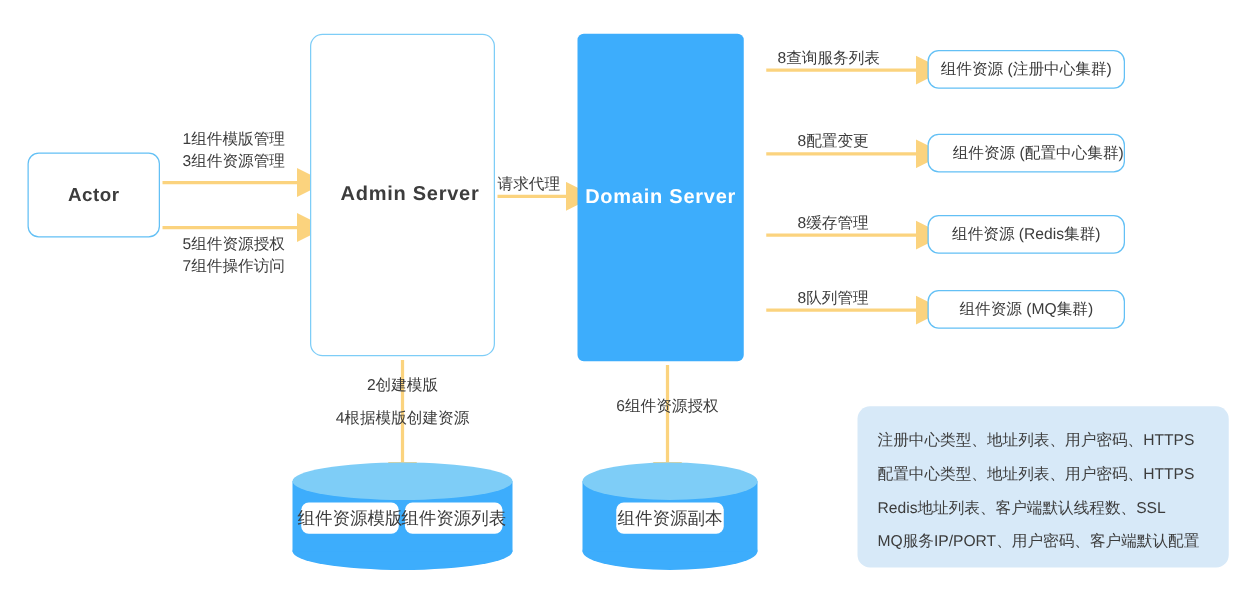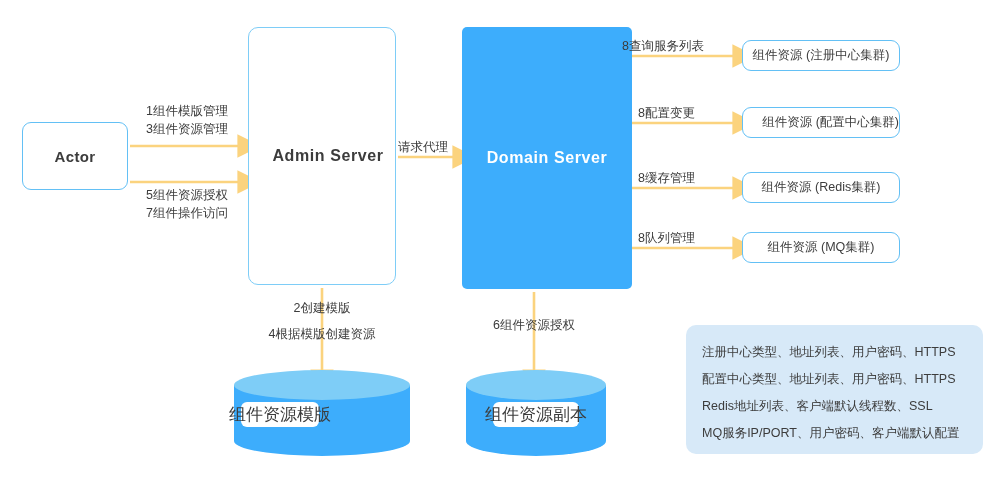--- a/index.html
+++ b/index.html
@@ -23,21 +23,21 @@
   
   .admin-box{
     left:248px;top:27px;width:148px;height:258px;
     border:1.6px solid #7ecdf7;border-radius:10px;background:#ffffff;
     display:flex;align-items:center;justify-content:center;
     font-size:16px;font-weight:bold;color:#3c3c3c;letter-spacing:.6px;padding-left:12px;
   }
 
   
   .domain-box{
-    left:462px;top:27px;width:170px;height:262px;
+    left:462px;top:27px;width:133px;height:262px;
     background:#3dadfc;border-radius:5px;
     display:flex;align-items:center;justify-content:center;
     font-size:16px;font-weight:bold;color:#ffffff;letter-spacing:.6px;
   }
 
   
   .res-box{
     width:158px;height:31px;left:742px;
     border:1.4px solid #63c0f5;border-radius:9px;background:#ffffff;
     display:flex;align-items:center;justify-content:center;
@@ -50,21 +50,21 @@
   .lbl-c{text-align:center;}
 
   
   .cyl{position:absolute;}
   .cyl .body{position:absolute;left:0;background:#3dadfc;}
   .cyl .top{position:absolute;left:0;top:0;background:#7ecdf7;border-radius:50%;}
   .cyl .bot{position:absolute;left:0;background:#3dadfc;border-radius:50%;}
   .pill{
     position:absolute;background:#ffffff;border-radius:6px;
     display:flex;align-items:center;justify-content:center;
-    font-size:17px;color:#3c3c3c;white-space:nowrap;
+    font-size:14px;color:#3c3c3c;white-space:nowrap;
   }
 
   
   .info-panel{
     left:686px;top:325px;width:297px;height:129px;
     background:#d7e9f8;border-radius:10px;
     padding:14px 16px 0 16px;
   }
   .info-line{
     font-size:12.5px;color:#3c3c3c;white-space:nowrap;
@@ -142,20 +142,21 @@
 <div class="lbl" style="left:638px;top:230px;">8队列管理</div>
 <div class="node res-box res-3">
   <span>组件资源 (MQ集群)</span>
 </div>
 
 <div class="cyl" style="left:234px;top:370px;width:176px;height:86px;">
   <div class="bot" style="top:56px;width:176px;height:30px;"></div>
   <div class="body" style="top:15px;width:176px;height:56px;"></div>
   <div class="top" style="width:176px;height:30px;"></div>
   <div class="pill" style="left:7px;top:32px;width:78px;height:25px;">组件资源模版</div>
+  <div class="pill" style="left:90px;top:32px;width:78px;height:25px;">组件资源列表</div>
 </div>
 
 <div class="cyl" style="left:466px;top:370px;width:140px;height:86px;">
   <div class="bot" style="top:56px;width:140px;height:30px;"></div>
   <div class="body" style="top:15px;width:140px;height:56px;"></div>
   <div class="top" style="width:140px;height:30px;"></div>
   <div class="pill" style="left:27px;top:32px;width:86px;height:25px;">组件资源副本</div>
 </div>
 
 <div class="node info-panel">

